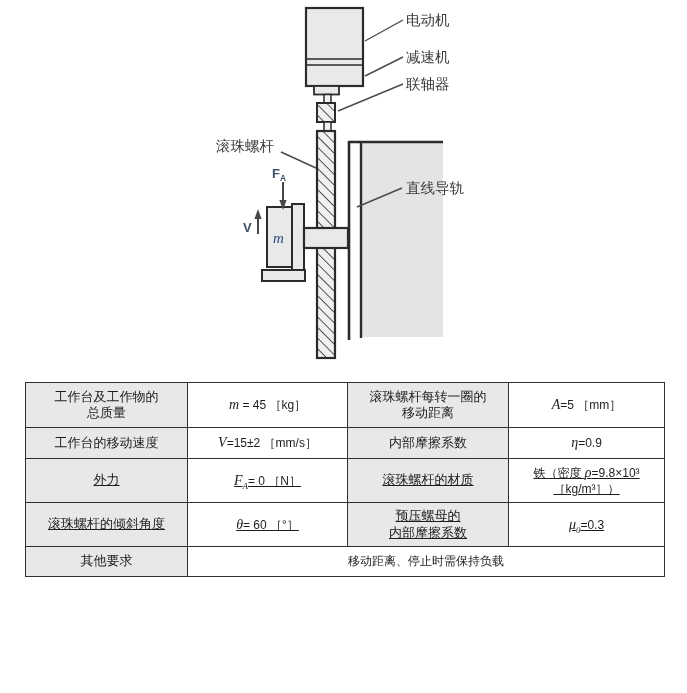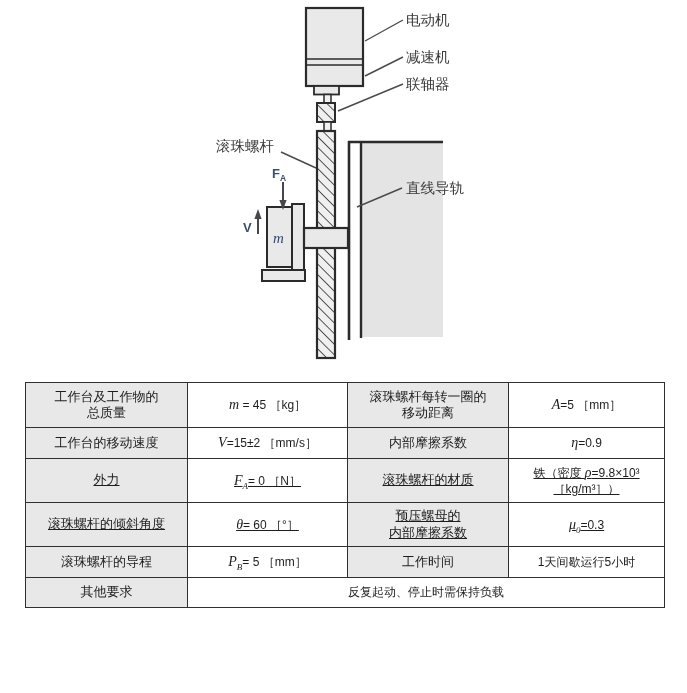--- a/index.html
+++ b/index.html
@@ -111,26 +111,20 @@
         <td class="lab">滚珠螺杆的材质</td>
         <td class="val"><span class="vtxt">铁（密度 </span><span class="var">ρ</span><sub class="varsub"></sub><span class="vtxt">=9.8×10³ ［kg/m³］）</span></td>
       </tr>
       <tr class="h44">
         <td class="lab">滚珠螺杆的倾斜角度</td>
         <td class="val"><span class="vtxt"></span><span class="var">θ</span><sub class="varsub"></sub><span class="vtxt">= 60 ［°］</span></td>
         <td class="lab">预压螺母的
 内部摩擦系数</td>
         <td class="val"><span class="vtxt"></span><span class="var">μ</span><sub class="varsub">0</sub><span class="vtxt">=0.3</span></td>
       </tr>
-      <tr class="h31">
-        <td class="lab">滚珠螺杆的导程</td>
-        <td class="val"><span class="vtxt"></span><span class="var">P</span><sub class="varsub">B</sub><span class="vtxt">= 5 ［mm］</span></td>
-        <td class="lab">工作时间</td>
-        <td class="val"><span class="vtxt">1天间歇运行5小时</span><span class="var"></span><sub class="varsub"></sub><span class="vtxt"></span></td>
-      </tr>
       <tr class="h30">
         <td class="lab">其他要求</td>
-        <td class="val" colspan="3"><span class="vtxt">反复起动、停止时需保持负载</span></td>
+        <td class="val" colspan="3"><span class="vtxt">移动距离、停止时需保持负载</span></td>
       </tr>
     </tbody>
   </table>
 
 </div>
 
 </body></html>

